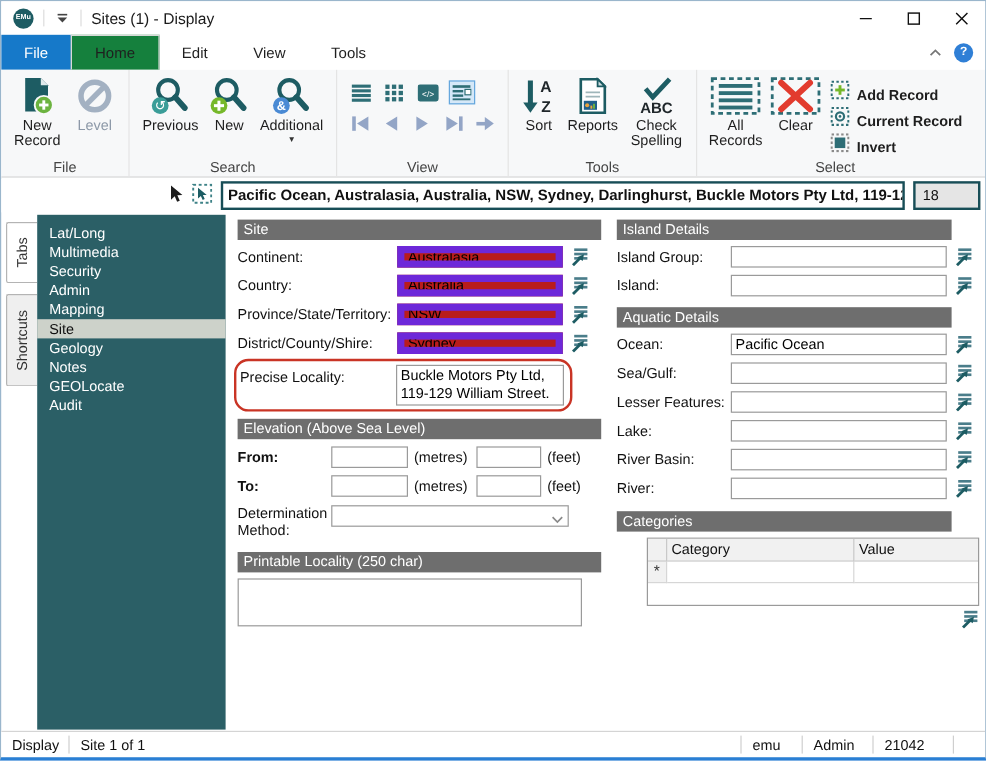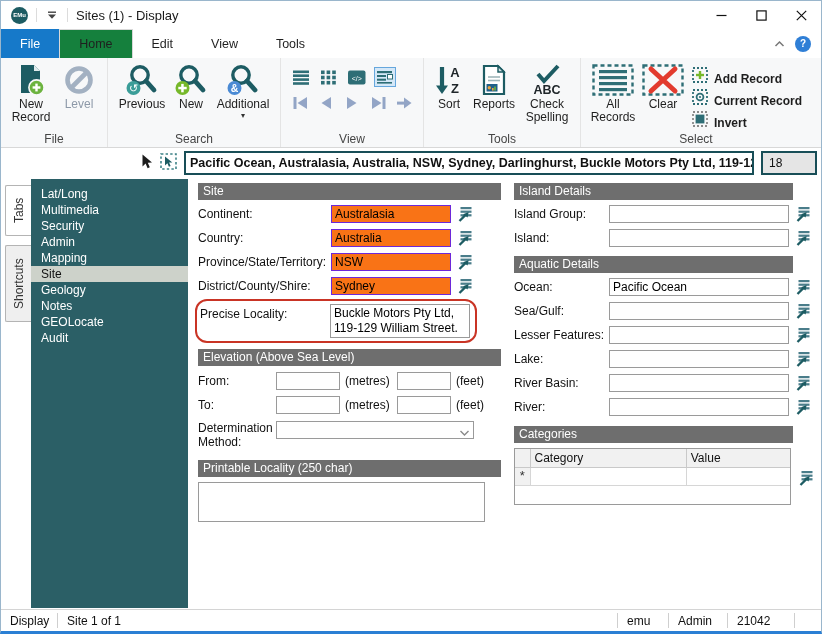--- a/index.html
+++ b/index.html
@@ -73,51 +73,51 @@
   .side-item.selected { background:#cdd2ca; color:#101010; }
 
   
   .sec-h { height:17px; line-height:17px; background:#6e6e6e; color:#fff; padding-left:5px; font-size:12px; }
   .col-left { position:absolute; left:197px; top:182px; width:303px; }
   .col-right { position:absolute; left:513px; top:182px; width:302px; }
   .col-right .sec-h { width:279px; }
 
   .frow { display:flex; align-items:center; margin-top:6px; height:18px; }
   .flabel { flex:0 0 133px; font-size:12px; }
-  .fin { width:120px; height:18px; border:1px solid #6d28d9; font-size:12px; padding:0 3px;
-         font-family:"Liberation Sans",sans-serif; background:#f97316; }
+  .fin { width:138px; height:18px; border:6px solid #6d28d9; font-size:12px; padding:0 3px;
+         font-family:"Liberation Sans",sans-serif; background:#b91c1c; }
   .lookup-slot { width:17px; height:17px; margin-left:5px; display:flex; align-items:center; justify-content:center; }
 
   .red-box { border:2px solid #c93425; border-radius:12px; margin-top:4px; margin-left:-3px; padding:3px 2px 3px 3px;
              display:flex; align-items:flex-start; width:282px; }
   .red-box .flabel { flex:0 0 130px; margin-top:3px; }
   .precise { width:140px; height:34px; border:1px solid #9a9a9a; font:12px/1.25 "Liberation Sans",sans-serif;
              resize:none; padding:1px 3px; background:#fff; }
 
   .erow { display:flex; align-items:center; margin-top:6px; height:18px; font-size:12px; }
-  .elabel { flex:0 0 78px; }
+  .elabel { flex:0 0 78px;font-weight:bold; }
   .ein { width:64px; height:18px; border:1px solid #9a9a9a; font-size:12px; padding:0 3px; background:#fff; font-family:inherit; }
   .eunit { width:57px; padding-left:5px; }
   .ein2 { width:54px; height:18px; border:1px solid #9a9a9a; font-size:12px; padding:0 3px; background:#fff; font-family:inherit; }
   .eunit2 { padding-left:5px; }
   .drow { display:flex; align-items:flex-start; margin-top:7px; }
   .dlabel { flex:0 0 78px; line-height:1.2; }
   .dselect { width:198px; height:18px; border:1px solid #9a9a9a; background:#fff; position:relative; }
   .dselect .chev { position:absolute; right:3px; top:4px; }
 
   .pl-head { margin-top:10px; }
   .pl-area { width:287px; height:40px; border:1px solid #9a9a9a; resize:none; margin-top:5px;
              font:12px "Liberation Sans",sans-serif; background:#fff; }
 
   .rrow { display:flex; align-items:center; margin-top:6px; height:18px; }
   .rlabel { flex:0 0 95px; font-size:12px; }
   .rin { width:180px; height:18px; border:1px solid #9a9a9a; font-size:12px; padding:0 3px; background:#fff; font-family:inherit; }
 
   .cat-head { margin-top:10px; }
-  .cat-area { display:flex; margin-top:5px; align-items:center; }
+  .cat-area { display:flex; margin-top:5px; align-items:flex-end;flex-direction:column; }
   .cat-wrap { border:1px solid #9a9a9a; width:277px; height:57px; background:#fff; }
   .cat-table { border-collapse:collapse; width:100%; font-size:12px; }
   .cat-table th { background:#f1f1f1; font-weight:normal; text-align:left; padding:1px 4px; height:18px;
                   border:1px solid #c9c9c9; border-top:none; }
   .cat-table td { height:18px; border:1px solid #d6d6d6; padding:0 4px; }
   .cat-table .selc { width:15px; background:#f1f1f1; text-align:center; padding:0; }
   .cat-table th:first-child, .cat-table td:first-child { border-left:none; }
   .cat-table th:last-child, .cat-table td:last-child { border-right:none; }
   .star { font-size:13px; color:#333; line-height:1; }
   .cat-area .lookup-slot { margin-left:6px; margin-top:2px; }

